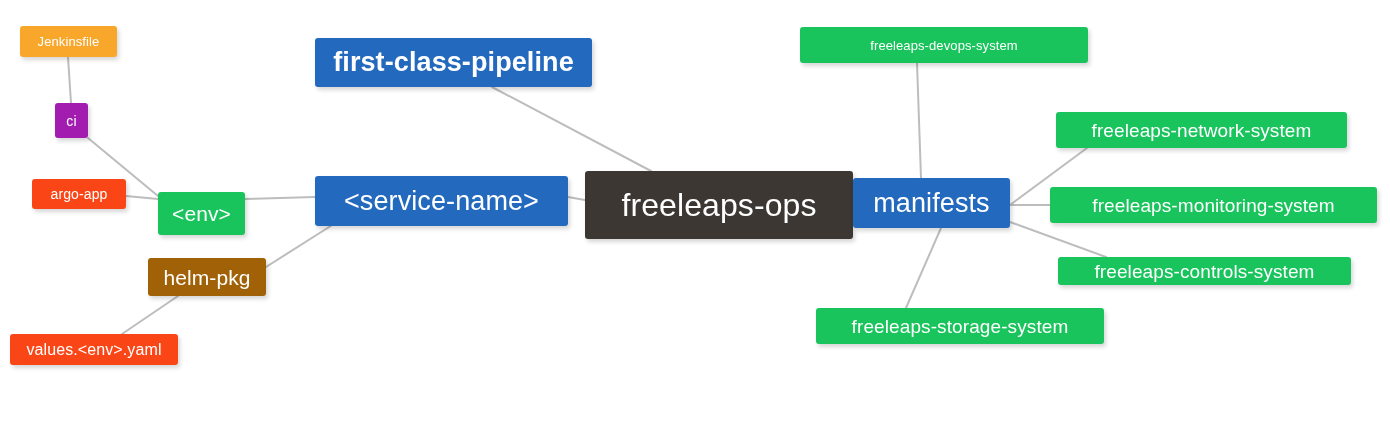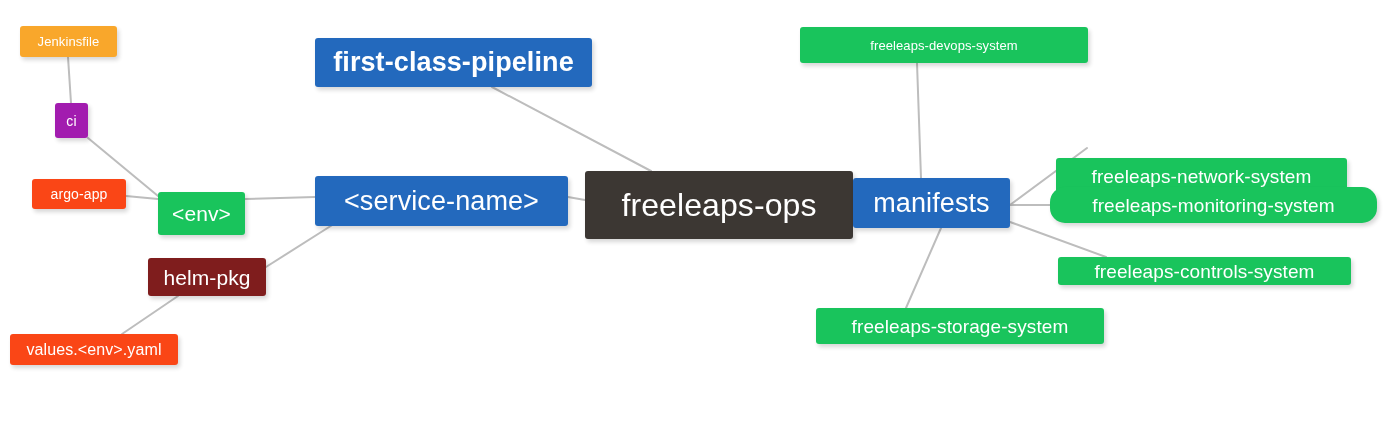--- a/index.html
+++ b/index.html
@@ -71,45 +71,45 @@
       </div>
       <div class="node" style="left: 55px; top: 103px; width: 33px; height: 35px; background: #a21caf; font-size: 14px;">
         <span class="node-label">ci</span>
       </div>
       <div class="node" style="left: 32px; top: 179px; width: 94px; height: 30px; background: rgb(250, 70, 22); font-size: 14px;">
         <span class="node-label">argo-app</span>
       </div>
       <div class="node" style="left: 158px; top: 192px; width: 87px; height: 43px; background: rgb(25, 196, 92); font-size: 21px;">
         <span class="node-label">&lt;env&gt;</span>
       </div>
-      <div class="node" style="left: 148px; top: 258px; width: 118px; height: 38px; background: #7f1d1d; font-size: 21px;">
+      <div class="node" style="left: 148px; top: 258px; width: 118px; height: 38px; background: #a16207; font-size: 21px;">
         <span class="node-label">helm-pkg</span>
       </div>
       <div class="node" style="left: 10px; top: 334px; width: 168px; height: 31px; background: rgb(250, 70, 22); font-size: 16px;">
         <span class="node-label">values.&lt;env&gt;.yaml</span>
       </div>
       <div class="node" style="left: 315px; top: 38px; width: 277px; height: 49px; background: rgb(35, 105, 189); font-size: 27px; font-weight: bold;">
         <span class="node-label">first-class-pipeline</span>
       </div>
       <div class="node" style="left: 315px; top: 176px; width: 253px; height: 50px; background: rgb(35, 105, 189); font-size: 27px;">
         <span class="node-label">&lt;service-name&gt;</span>
       </div>
       <div class="node" style="left: 585px; top: 171px; width: 268px; height: 68px; background: rgb(60, 55, 51); font-size: 32px;">
         <span class="node-label">freeleaps-ops</span>
       </div>
       <div class="node" style="left: 853px; top: 178px; width: 157px; height: 50px; background: rgb(35, 105, 189); font-size: 27px;">
         <span class="node-label">manifests</span>
       </div>
       <div class="node" style="left: 800px; top: 27px; width: 288px; height: 36px; background: rgb(25, 196, 92); font-size: 13px;">
         <span class="node-label">freeleaps-devops-system</span>
       </div>
-      <div class="node" style="left: 1056px; top: 112px; width: 291px; height: 36px; background: rgb(25, 196, 92); font-size: 19px; margin-top: 46px;">
+      <div class="node" style="left: 1056px; top: 112px; width: 291px; height: 36px; background: rgb(25, 196, 92); font-size: 19px;">
         <span class="node-label">freeleaps-network-system</span>
       </div>
-      <div class="node" style="left: 1050px; top: 187px; width: 327px; height: 36px; background: rgb(25, 196, 92); font-size: 19px; border-radius: 15px;">
+      <div class="node" style="left: 1050px; top: 187px; width: 327px; height: 36px; background: rgb(25, 196, 92); font-size: 19px;">
         <span class="node-label">freeleaps-monitoring-system</span>
       </div>
       <div class="node" style="left: 1058px; top: 257px; width: 293px; height: 28px; background: rgb(25, 196, 92); font-size: 19px;">
         <span class="node-label">freeleaps-controls-system</span>
       </div>
       <div class="node" style="left: 816px; top: 308px; width: 288px; height: 36px; background: rgb(25, 196, 92); font-size: 19px;">
         <span class="node-label">freeleaps-storage-system</span>
       </div>
     </div>
 </div>

